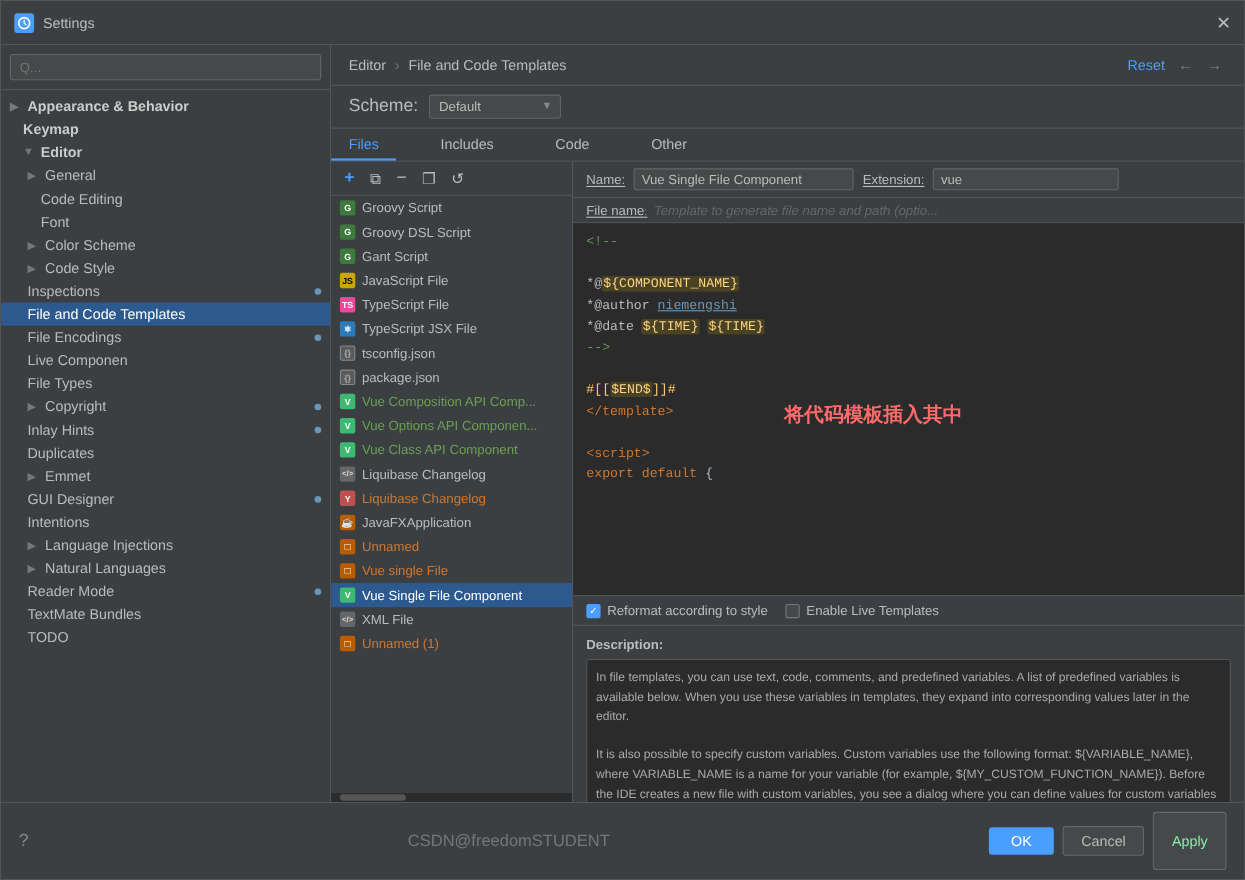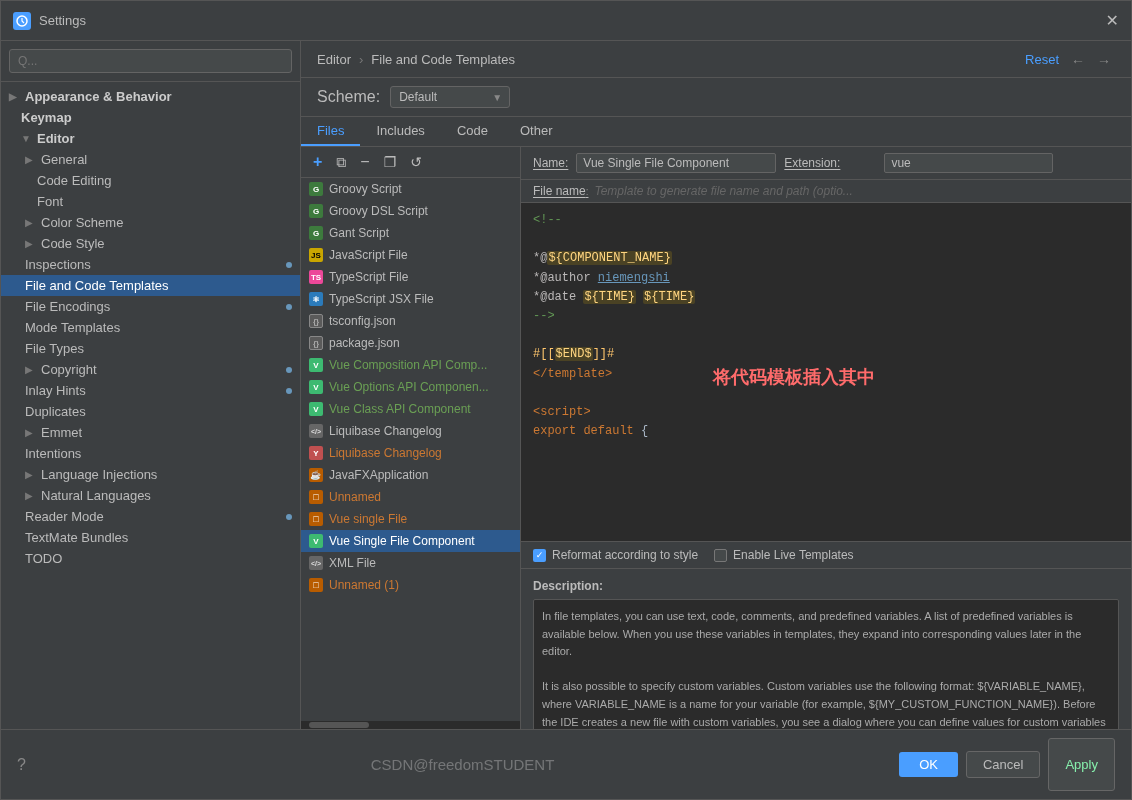--- a/index.html
+++ b/index.html
@@ -179,20 +179,21 @@
       top: 50%;
       transform: translateY(-50%);
       color: #888;
       pointer-events: none;
       font-size: 10px;
     }
     .tabs-bar {
       display: flex;
       border-bottom: 1px solid #555;
       flex-shrink: 0;
+      gap: 24px;
     }
     .tab {
       padding: 6px 16px;
       cursor: pointer;
       color: #bbbbbb;
       font-size: 13px;
       border-bottom: 2px solid transparent;
     }
     .tab.active {
       color: #4a9eff;
@@ -302,21 +303,21 @@
     .field-input {
       background: #45494a;
       border: 1px solid #646464;
       color: #bbbbbb;
       padding: 2px 6px;
       font-size: 12px;
       outline: none;
       border-radius: 2px;
     }
     .field-input.name-input { min-width: 200px; }
-    .field-input.ext-input { min-width: 50px; margin-left: 36px; }
+    .field-input.ext-input { min-width: 50px; }
     .filename-row {
       padding: 4px 12px;
       display: flex;
       align-items: center;
       gap: 6px;
       border-bottom: 1px solid #555;
       flex-shrink: 0;
     }
     .filename-placeholder {
       color: #666;
@@ -510,21 +511,21 @@
           <span class="tree-indicator"></span>
         </div>
         <div class="tree-item level-2 selected">
           <span>File and Code Templates</span>
         </div>
         <div class="tree-item level-2" style="justify-content: space-between;">
           <span>File Encodings</span>
           <span class="tree-indicator"></span>
         </div>
         <div class="tree-item level-2">
-          <span>Mode Templates</span>
+          <span>Live Componen</span>
         </div>
         <div class="tree-item level-2">
           <span>File Types</span>
         </div>
         <div class="tree-item level-2" style="justify-content: space-between;">
           <span style="display:flex;align-items:center;gap:6px;">
             <span class="tree-arrow">▶</span>
             <span>Copyright</span>
           </span>
           <span class="tree-indicator"></span>
@@ -532,20 +533,24 @@
         <div class="tree-item level-2" style="justify-content: space-between;">
           <span>Inlay Hints</span>
           <span class="tree-indicator"></span>
         </div>
         <div class="tree-item level-2">
           <span>Duplicates</span>
         </div>
         <div class="tree-item level-2">
           <span class="tree-arrow">▶</span>
           <span>Emmet</span>
+        </div>
+        <div class="tree-item level-2" style="justify-content: space-between;">
+          <span>GUI Designer</span>
+          <span class="tree-indicator"></span>
         </div>
         <div class="tree-item level-2">
           <span>Intentions</span>
         </div>
         <div class="tree-item level-2">
           <span class="tree-arrow">▶</span>
           <span>Language Injections</span>
         </div>
         <div class="tree-item level-2">
           <span class="tree-arrow">▶</span>

